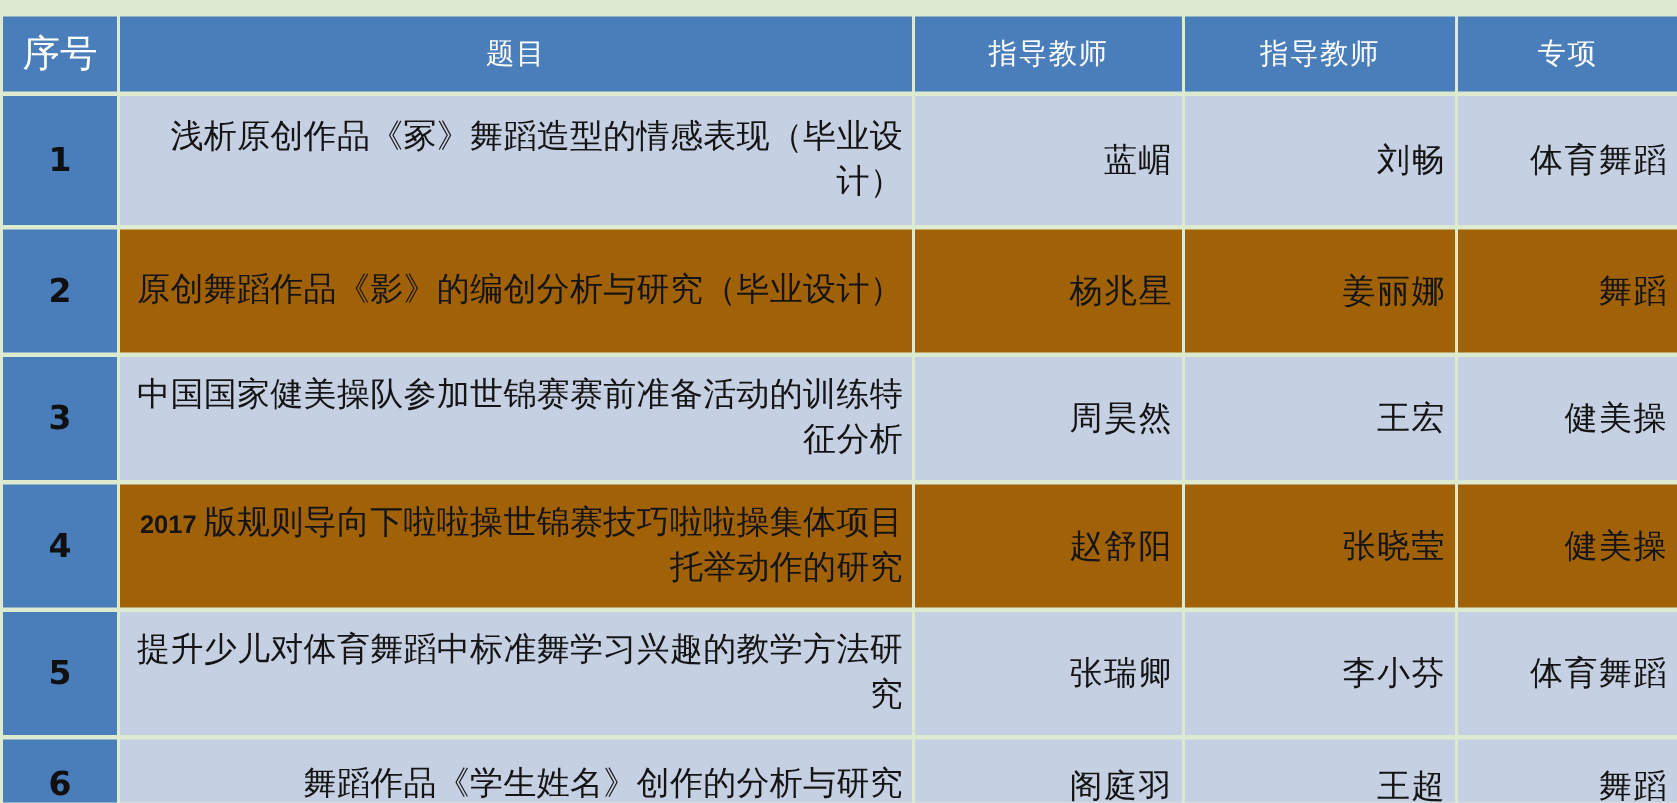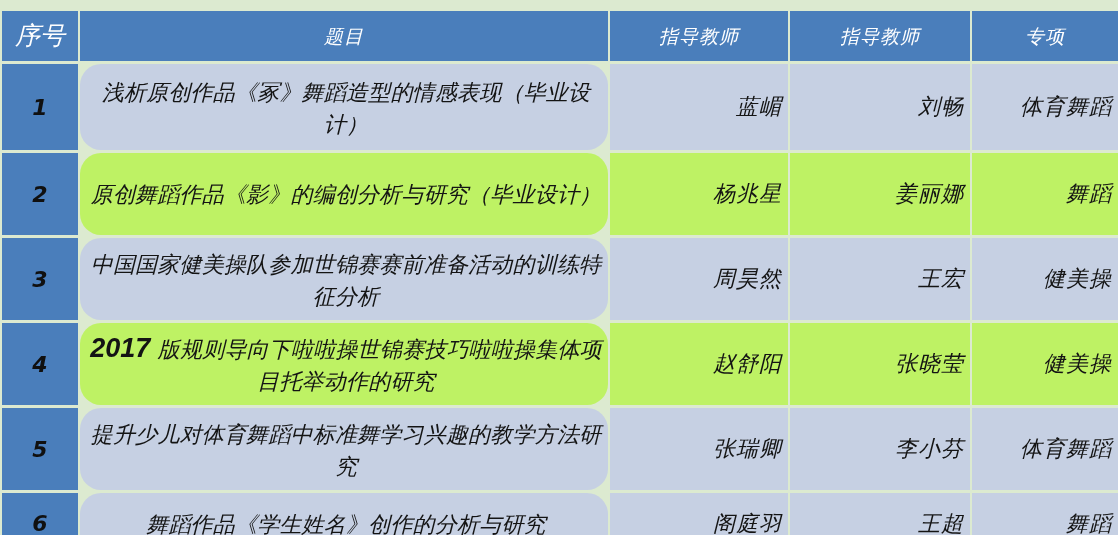--- a/index.html
+++ b/index.html
@@ -13,21 +13,20 @@
     background: #dcead0;
     font-family: "DejaVu Sans", "Liberation Sans", sans-serif;
     overflow: hidden;
   }
   .page {
     position: relative;
     width: 912px;
     height: 535px;
     box-sizing: border-box;
     padding: 8px 10px 10px 0px;
-    font-style: italic;
   }
   table.topic-table {
     width: 1108px;
     border-collapse: separate;
     border-spacing: 2px 3px;
     table-layout: fixed;
     margin: 0;
   }
   col.c-no    { width: 76px; }
   col.c-title { width: 528px; }
@@ -54,42 +53,41 @@
   }
 
   tbody td {
     font-size: 22px;
     color: #141414;
     vertical-align: middle;
     border: 0;
     padding: 4px 6px;
   }
   tbody tr.odd td { background: #c6d0e3; }
-  tbody tr.even td { background: #bef264; }
+  tbody tr.even td { background: #a16207; }
 
   td.no-cell {
     background: #4a7ebb !important;
     color: #101010;
     text-align: center;
     font-size: 22px;
     font-weight: bold;
     padding: 0;
   }
   td.title-cell {
-    text-align: center;
+    text-align: right;
     line-height: 1.38;
     padding-left: 10px;
     padding-right: 6px;
     letter-spacing: 0.2px;
-    border-radius: 21px;
   }
   td.title-cell .num-prefix {
     font-family: "Liberation Sans", sans-serif;
     font-weight: bold;
-    font-size: 27px;
+    font-size: 17px;
     letter-spacing: 0px;
   }
   td.ctr-cell {
     text-align: right;
     letter-spacing: 1px;
   }
   tbody tr.r1 td { height: 78px; }
   tbody tr.r2 td { height: 74px; }
   tbody tr.r3 td { height: 74px; }
   tbody tr.r4 td { height: 74px; }

